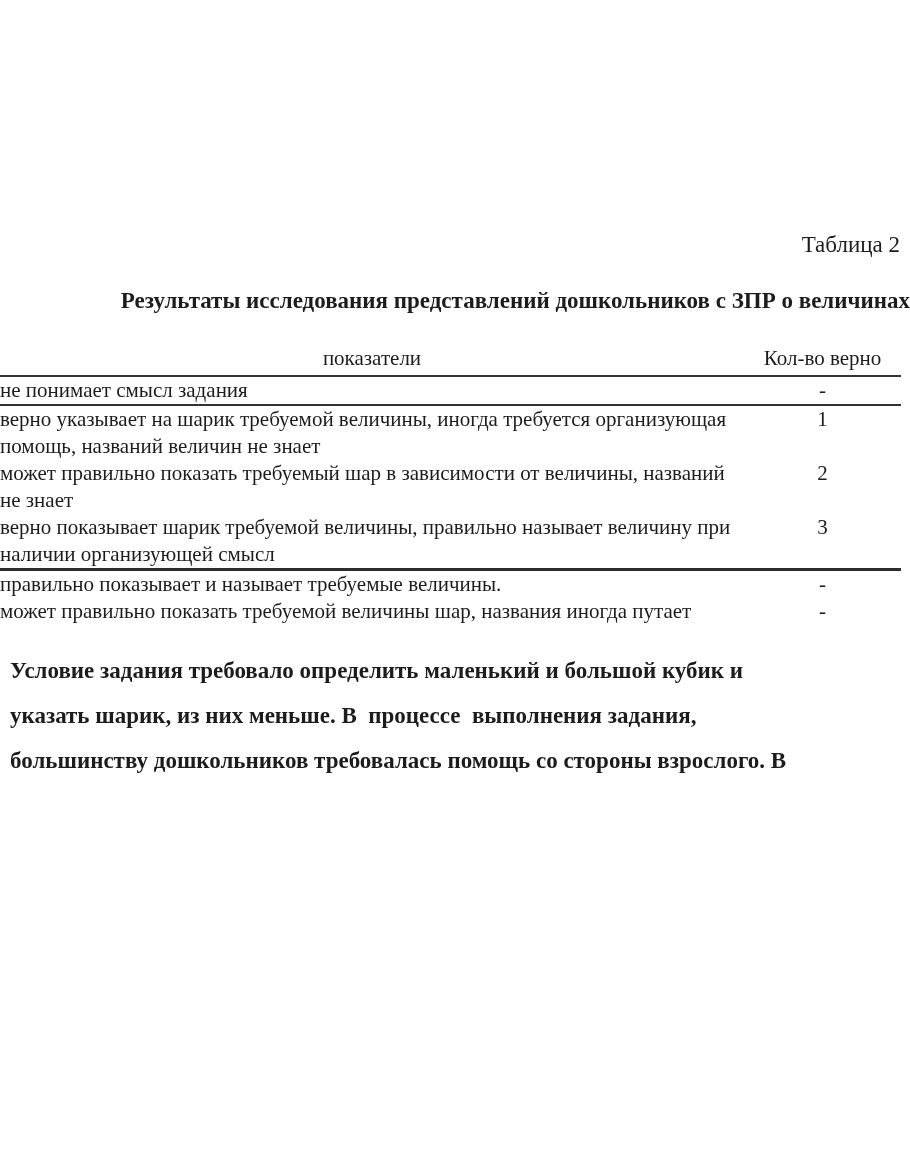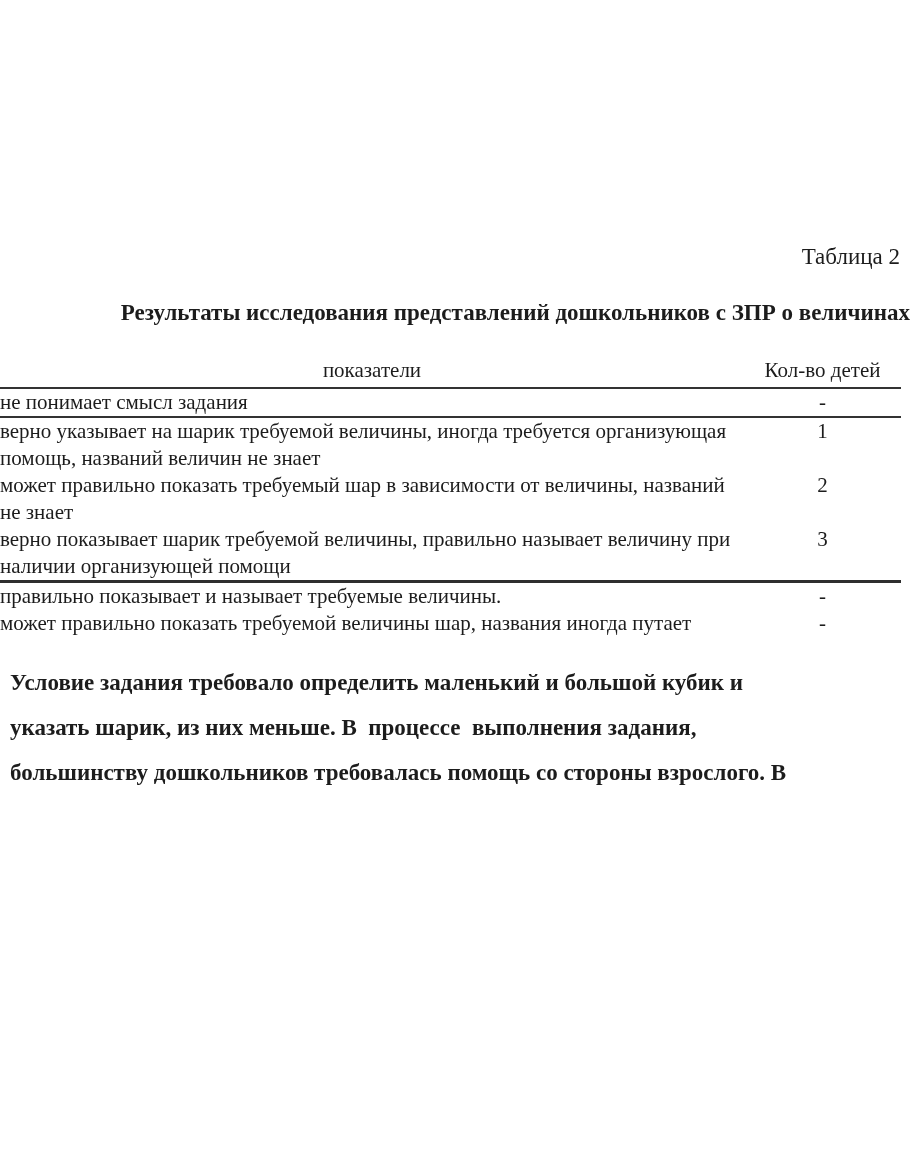--- a/index.html
+++ b/index.html
@@ -6,21 +6,20 @@
   .page {
     position: relative;
     width: 910px;
     height: 909px;
     box-sizing: border-box;
     padding-top: 231px;
     background: #ffffff;
     font-family: "Liberation Serif", "DejaVu Serif", serif;
     color: #1c1c1c;
     overflow: hidden;
-    margin-top: 12px;
   }
   .caption {
     text-align: right;
     padding-right: 10px;
     font-size: 23px;
     line-height: 28px;
   }
   .title {
     margin: 27px 0 0 0;
     text-align: right;
@@ -73,38 +72,38 @@
   <div class="title">Результаты исследования представлений дошкольников с ЗПР о величинах</div>
 
   <table class="results">
     <colgroup>
       <col class="c-ind">
       <col class="c-cnt">
     </colgroup>
     <thead>
       <tr>
         <th>показатели</th>
-        <th>Кол-во детей</th>
+        <th>Кол-во верно</th>
       </tr>
     </thead>
     <tbody id="table-body">
         <tr>
           <td class="ind">не понимает смысл задания</td>
           <td class="cnt">-</td>
         </tr>
         <tr>
           <td class="ind">верно указывает на шарик требуемой величины, иногда требуется организующая помощь, названий величин не знает</td>
           <td class="cnt">1</td>
         </tr>
         <tr>
           <td class="ind">может правильно показать требуемый шар в зависимости от величины, названий не знает</td>
           <td class="cnt">2</td>
         </tr>
         <tr>
-          <td class="ind">верно показывает шарик требуемой величины, правильно называет величину при наличии организующей помощи</td>
+          <td class="ind">верно показывает шарик требуемой величины, правильно называет величину при наличии организующей смысл</td>
           <td class="cnt">3</td>
         </tr>
         <tr>
           <td class="ind">правильно показывает и называет требуемые величины.</td>
           <td class="cnt">-</td>
         </tr>
         <tr>
           <td class="ind">может правильно показать требуемой величины шар, названия иногда путает</td>
           <td class="cnt">-</td>
         </tr>

